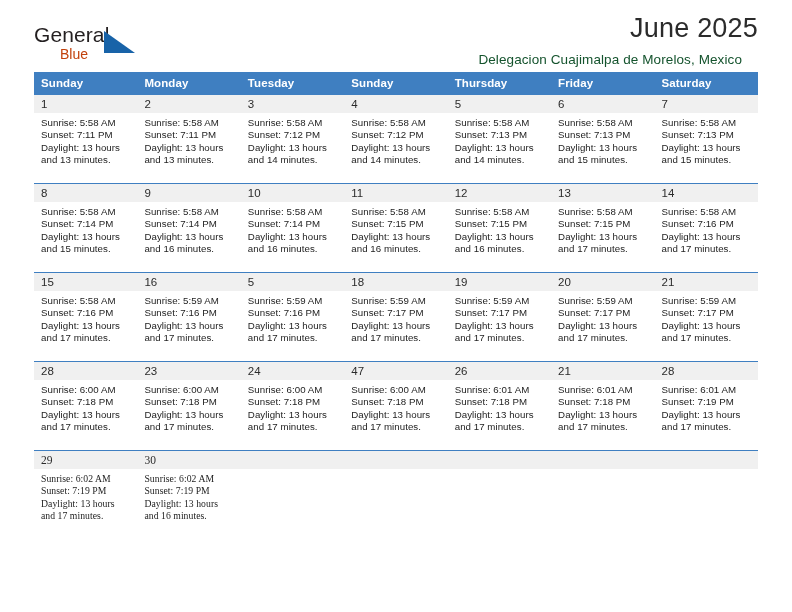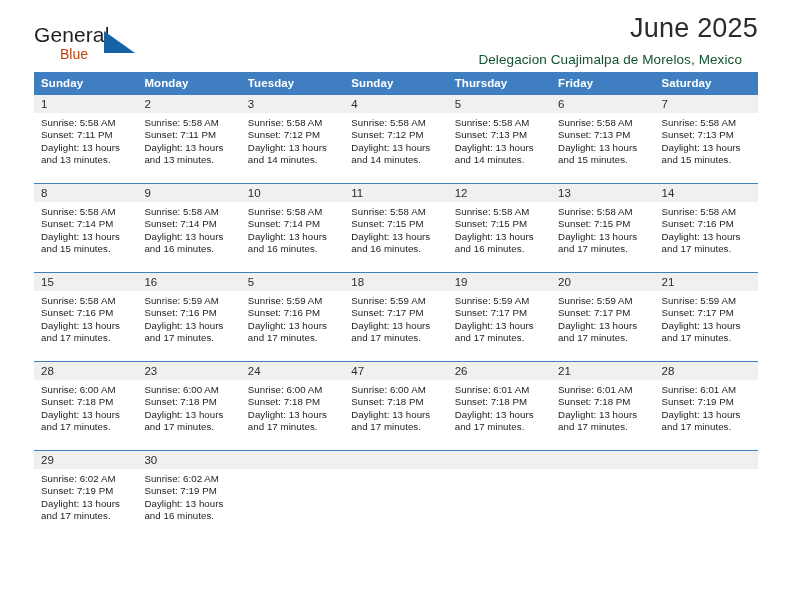--- a/index.html
+++ b/index.html
@@ -100,20 +100,21 @@
     vertical-align: top;
     padding: 0;
     width: 103.4px;
     border-top: 1.3px solid #3f7fc1;
   }
   .cal tr.week td {
     height: 89px;
   }
   .cal tr.week.last td {
     height: 86px;
+    font-family: Liberation Serif, serif;
   }
 
   .daynum-band {
     background: #f0f0f0;
     height: 18px;
     line-height: 18px;
     padding-left: 7px;
     font-size: 11.5px;
     color: #2b2b2b;
   }

